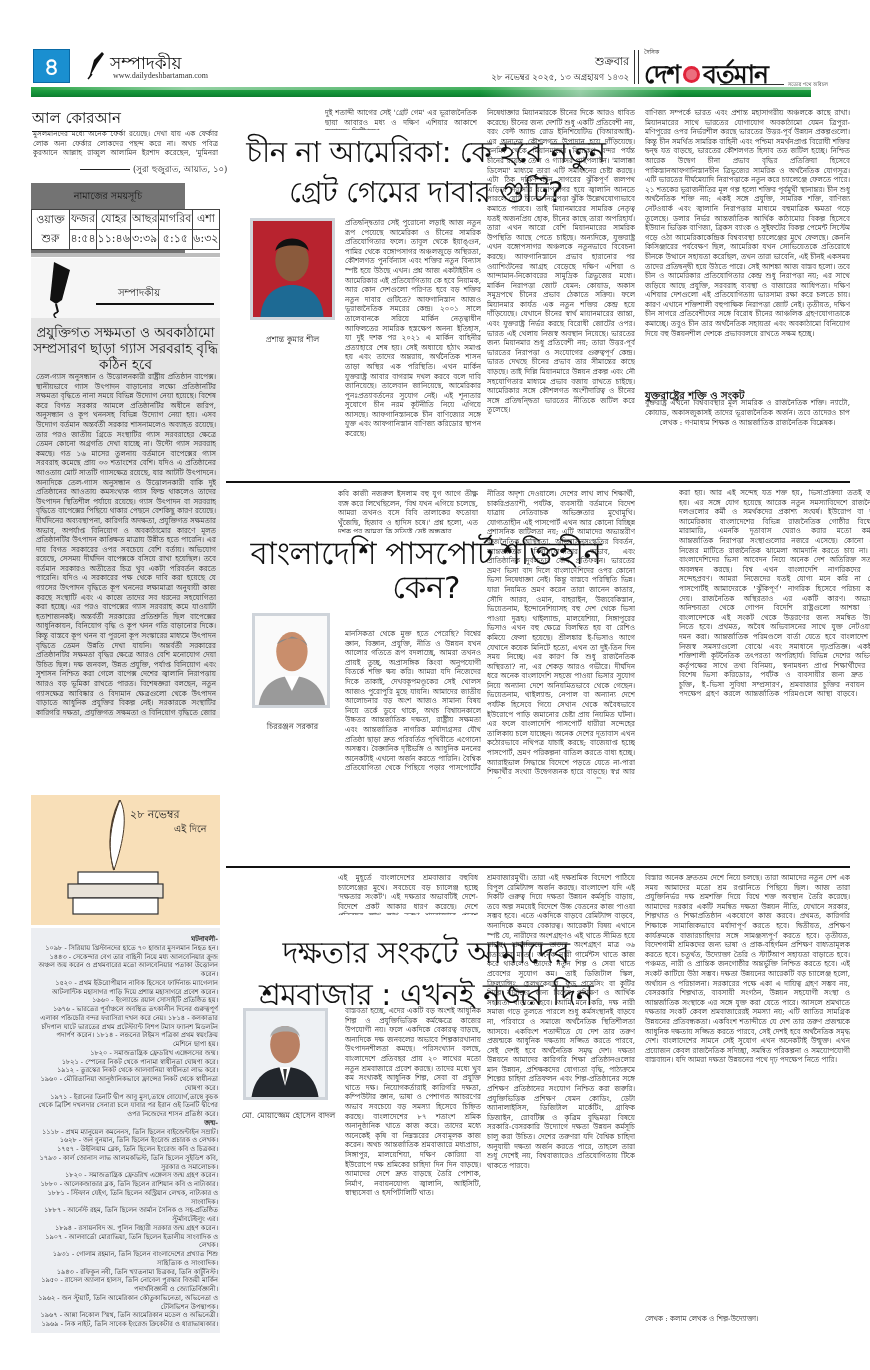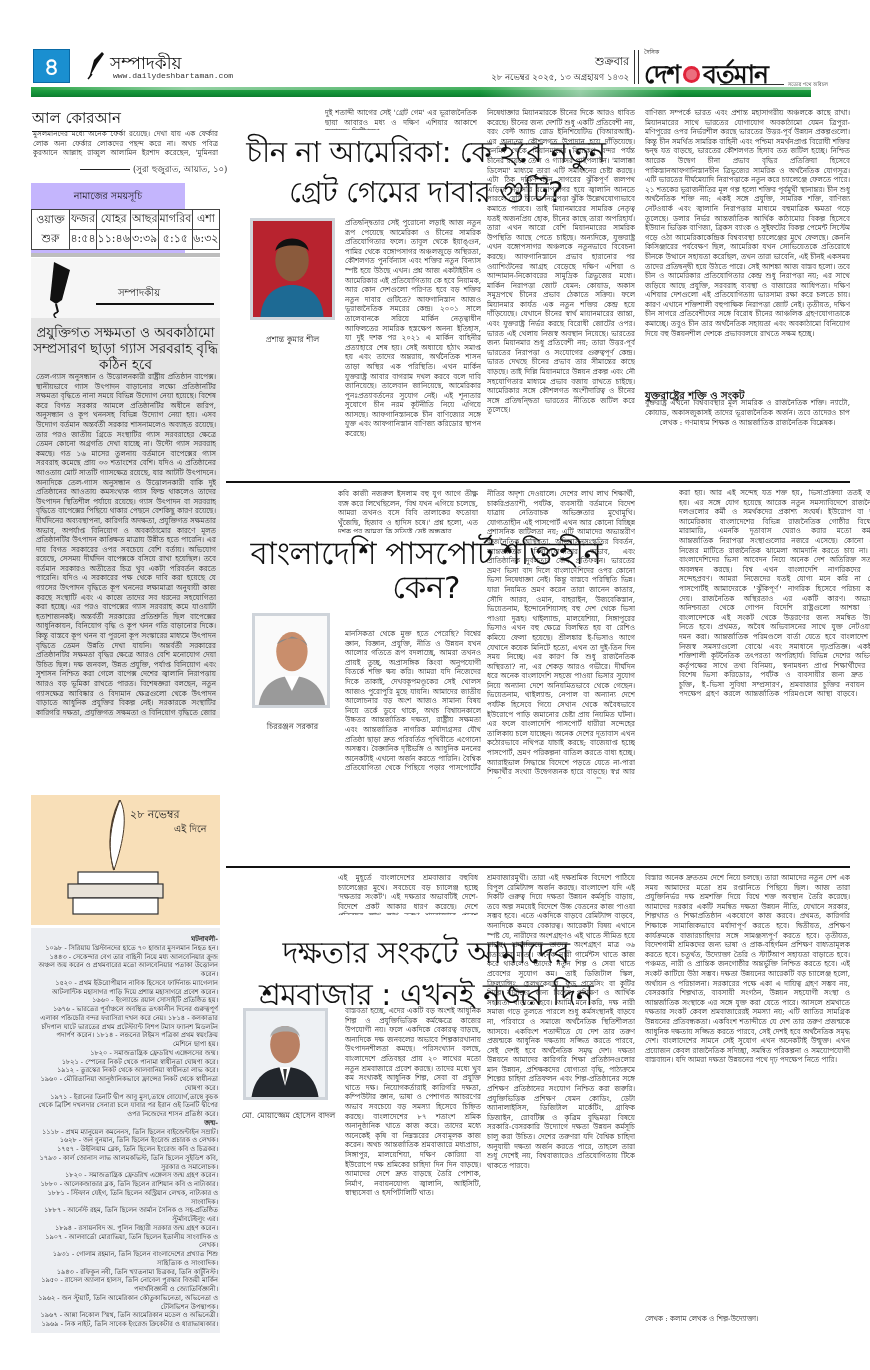--- a/index.html
+++ b/index.html
@@ -4,21 +4,21 @@
 <style>
   * { box-sizing: border-box; margin: 0; padding: 0; }
   html, body { width: 870px; height: 1370px; background: #ffffff; overflow: hidden; }
   body { position: relative; font-family: "DejaVu Serif", serif; color: #222; }
 
   .header { position: absolute; left: 0; top: 0; width: 870px; height: 95px; }
   .page-num { position: absolute; left: 33px; top: 49px; width: 37px; height: 34px; background: #1a8fd0; color: #fff;
      font-family: "DejaVu Sans", sans-serif; font-weight: bold; font-size: 24px; text-align: center; line-height: 34px; border: 1px solid #0a6aa6; }
   .pen-icon { position: absolute; left: 86px; top: 50px; width: 20px; height: 30px; }
   .section-title { position: absolute; left: 110px; top: 50px; font-size: 17px; color: #111; }
-  .website { position: absolute; left: 113px; top: 71px; font-family: Liberation Mono, monospace; font-size: 8px; color: #333; }
+  .website { position: absolute; left: 113px; top: 71px; font-family: Liberation Serif, serif; font-size: 8px; color: #333; }
   .day { position: absolute; right: 241px; top: 53px; font-size: 11px; color: #111; }
   .date { position: absolute; right: 241px; top: 71px; font-size: 8.5px; color: #222; }
   .vsep { position: absolute; left: 634px; top: 50px; width: 5px; height: 34px; border-left: 1px solid #333; border-right: 1px solid #333; }
   .logo-small { position: absolute; left: 644px; top: 47px; font-size: 6px; color: #333; }
   .logo { position: absolute; left: 644px; top: 55px; font-size: 25px; font-weight: bold; color: #111; letter-spacing: -1px; font-family: "DejaVu Sans", sans-serif; }
   .logo-dot { display: inline-block; width: 17px; height: 17px; border-radius: 50%; background: #e0233a; vertical-align: middle; margin: 0 3px; position: relative; top: -2px; }
   .logo-dot::after { content: ""; position: absolute; left: 3px; top: 3px; width: 11px; height: 11px; background: #f07; border-radius: 50%; background: #fff; opacity: 0.35; }
   .logo-line { position: absolute; left: 720px; top: 84px; width: 64px; height: 1px; background: #333; }
   .slogan { position: absolute; left: 788px; top: 81px; font-size: 5px; color: #333; }
   .green-bar { position: absolute; left: 31px; top: 87px; width: 780px; height: 10px;
@@ -28,21 +28,21 @@
 
   .txt { font-size: 7.2px; line-height: 9.6px; text-align: justify; color: #222; }
   .col { position: absolute; overflow: hidden; }
 
   
   .quran-title { position: absolute; left: 32px; top: 106px; font-size: 15px; color: #111; border-bottom: 1px solid #111; padding-bottom: 0; }
   .quran-text { left: 33px; top: 129px; width: 185px; height: 30px; }
   .quran-ref { position: absolute; left: 80px; top: 163px; font-size: 8.5px; color: #222; }
   .quran-ref::before { content: ""; display: inline-block; width: 50px; height: 1px; background: #222; vertical-align: middle; margin-right: 3px; }
 
-  .prayer { position: absolute; left: 31px; top: 183px; width: 154px; height: 70px; background: #c4b5fd; }
+  .prayer { position: absolute; left: 31px; top: 183px; width: 154px; height: 70px; background: #737373; }
   .prayer-title { position: absolute; left: 0; top: 6px; width: 100%; text-align: center; font-size: 9.5px; color: #111; }
   .prayer table { position: absolute; left: 0; top: 26px; width: 189px; border-collapse: collapse; background: #fff; font-size: 11px; }
   .prayer td { border: 1px solid #444; text-align: center; height: 13px; padding: 0; }
   .prayer-strip { position: absolute; left: 31px; top: 253px; width: 189px; height: 4px; background: #bdbdbd; }
 
   .ed-banner { position: absolute; left: 31px; top: 258px; width: 189px; height: 90px; background: #f6f6f6; }
   .ed-pen { position: absolute; left: 36px; top: 260px; width: 50px; height: 75px; }
   .ed-label { position: absolute; left: 118px; top: 285px; font-size: 10px; color: #222; }
   .ed-line { position: absolute; left: 96px; top: 303px; width: 118px; height: 2px; background: #111; }
 

